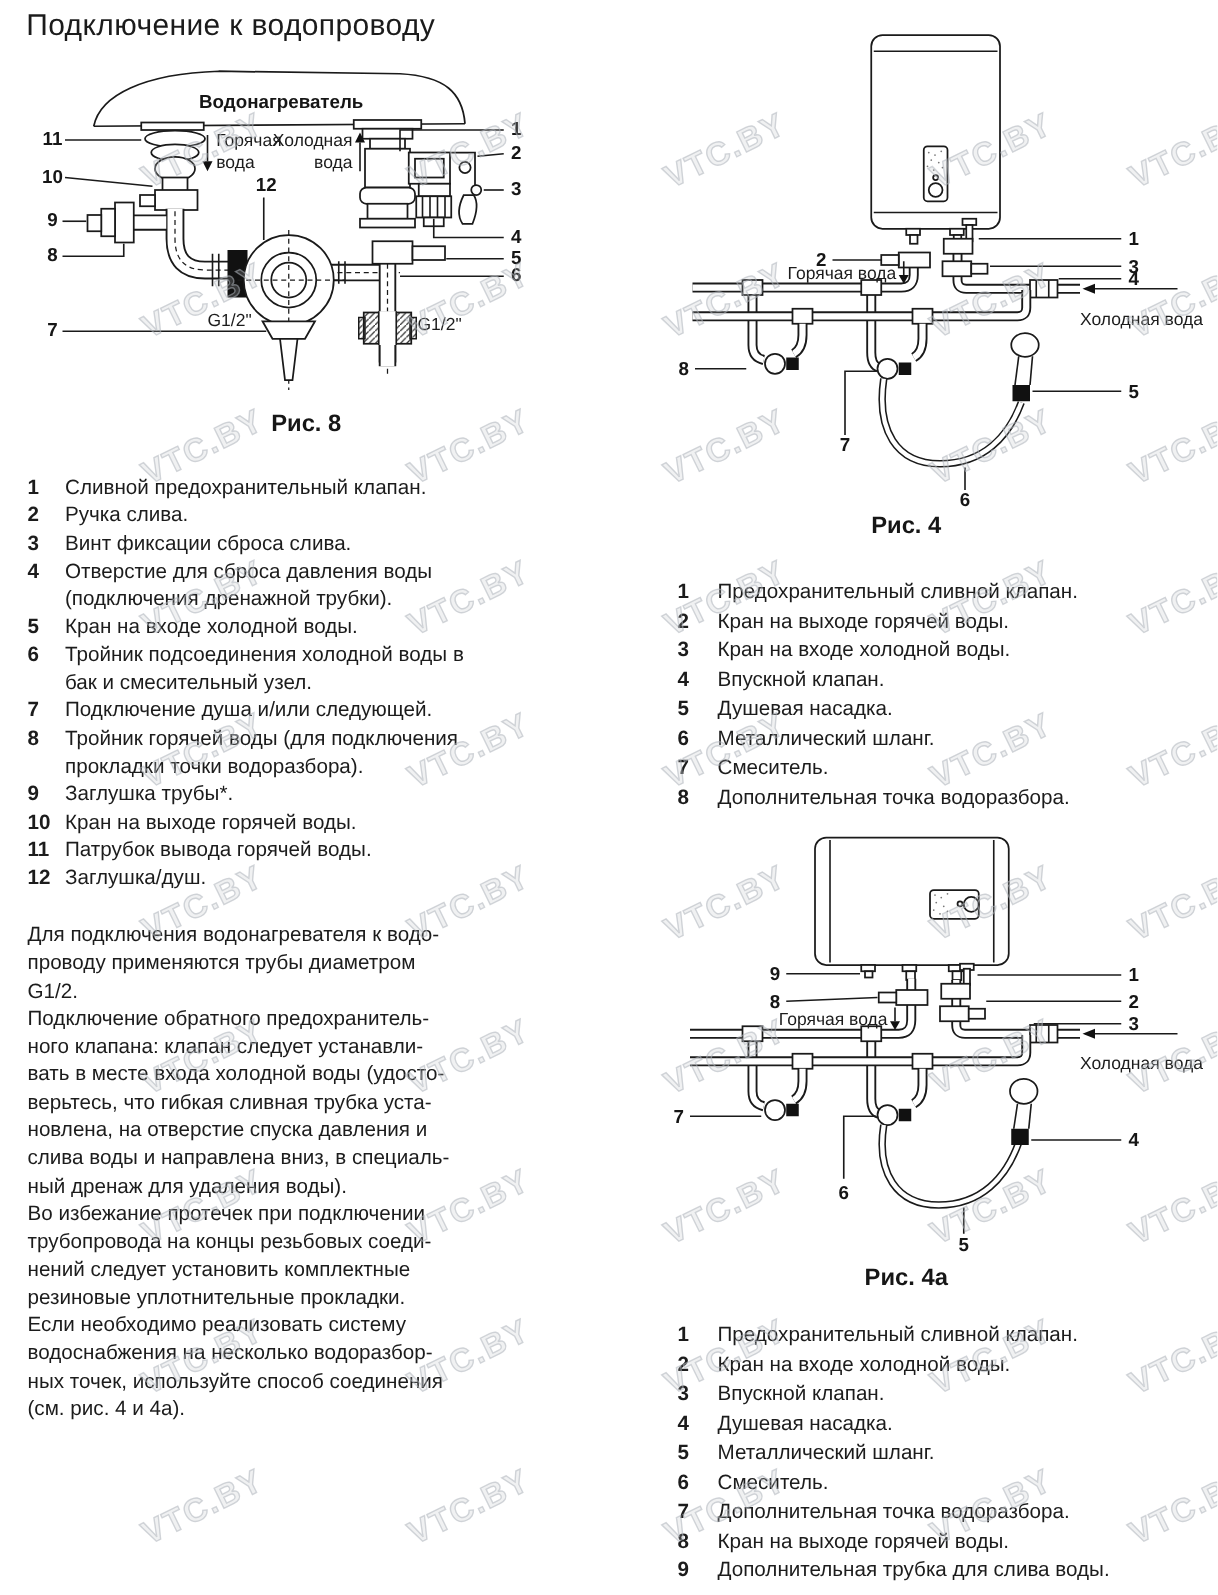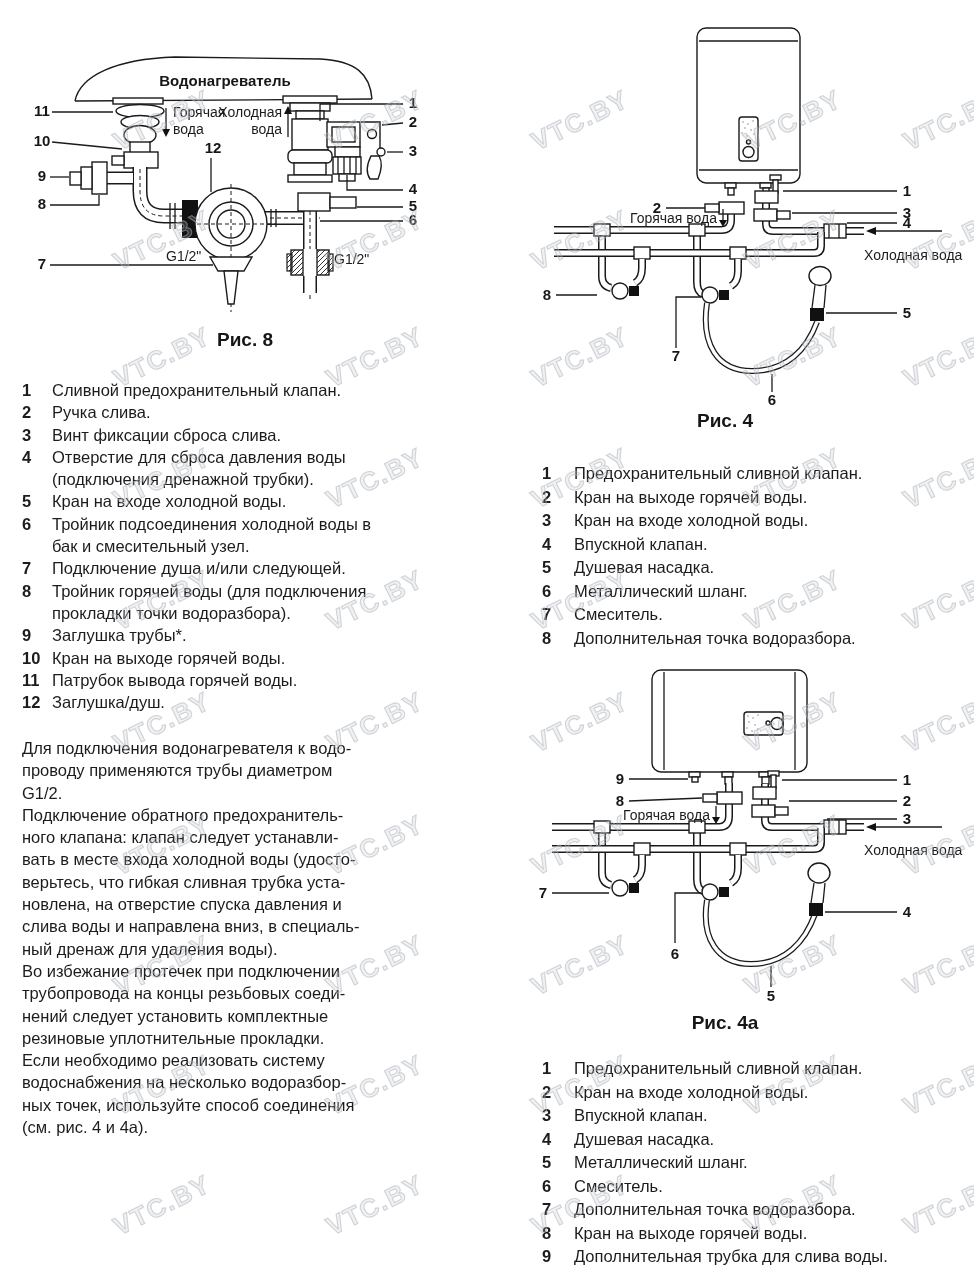--- a/index.html
+++ b/index.html
@@ -81,20 +81,21 @@
       <span class="wm" style="left: 528px; top: 1070px;">VTC.BY</span>
       <span class="wm" style="left: 741px; top: 1070px;">VTC.BY</span>
       <span class="wm" style="left: 900px; top: 1070px;">VTC.BY</span>
       <span class="wm" style="left: 110px; top: 1190px;">VTC.BY</span>
       <span class="wm" style="left: 323px; top: 1190px;">VTC.BY</span>
       <span class="wm" style="left: 528px; top: 1190px;">VTC.BY</span>
       <span class="wm" style="left: 741px; top: 1190px;">VTC.BY</span>
       <span class="wm" style="left: 900px; top: 1190px;">VTC.BY</span>
     </div>
 
+  <h1 class="abs title" style="left:21px;top:7px;margin:0;">Подключение к водопроводу</h1>
 
   <svg class="abs" style="left:20px;top:50px;" width="450" height="278" viewBox="0 0 450 278">
     <defs>
       <pattern id="hat" patternUnits="userSpaceOnUse" width="5" height="5">
         <path d="M0,5 L5,0" stroke="#333" stroke-width="1"></path>
       </pattern>
     </defs>
 
     <g>
       <path class="sn" d="M55,51 C60,26 95,9 155,7 L300,9 C336,11 350,24 352,49"></path>

